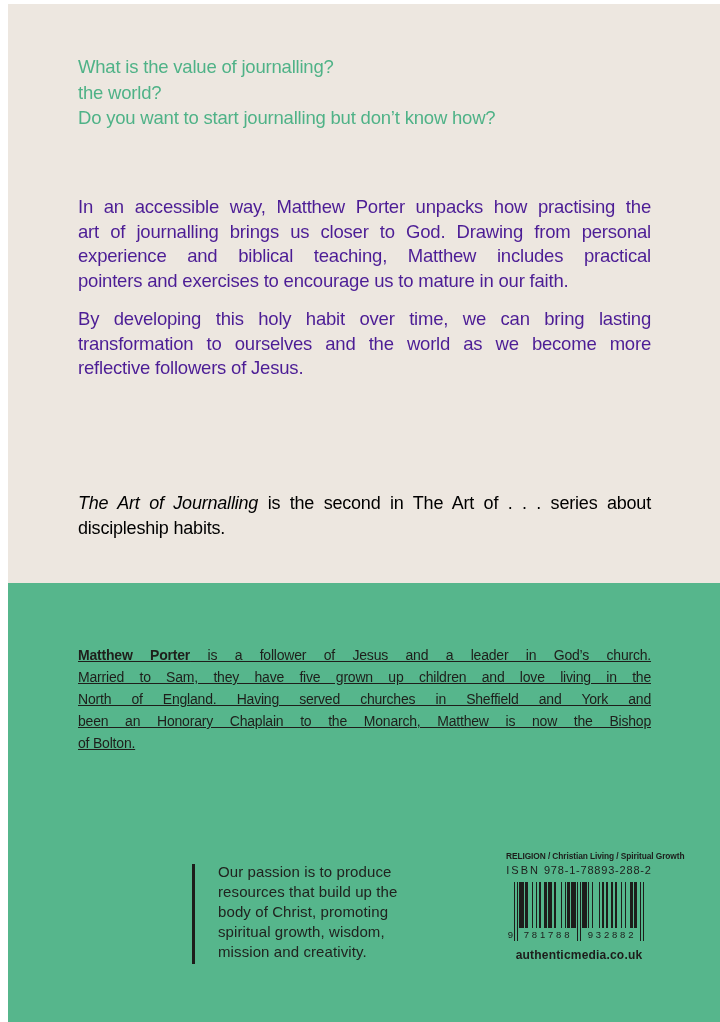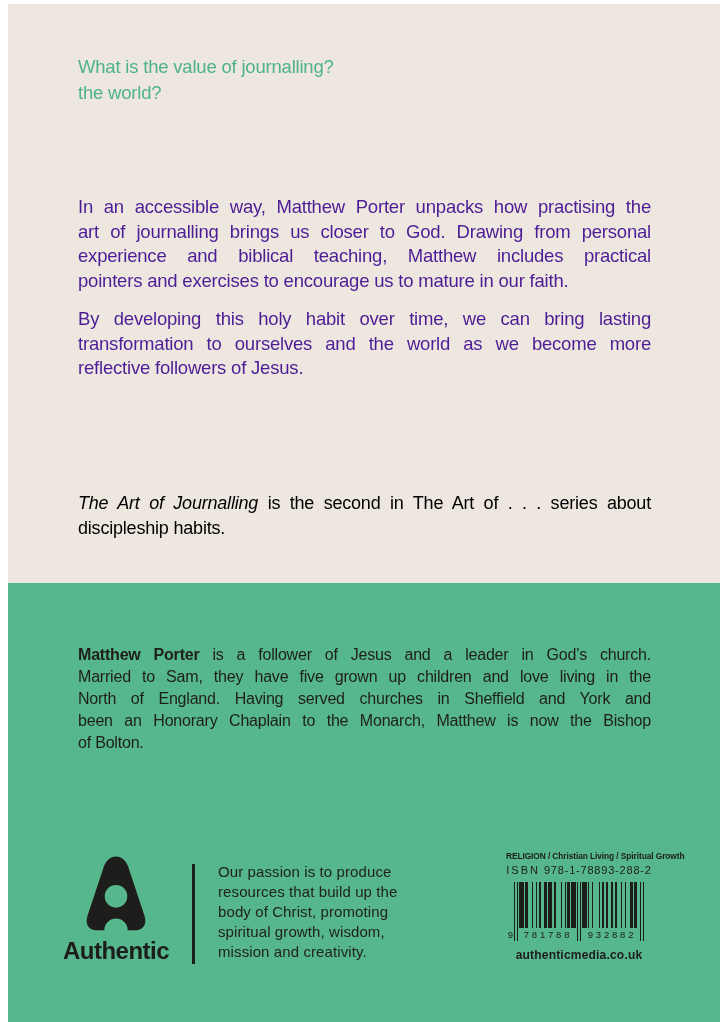--- a/index.html
+++ b/index.html
@@ -29,22 +29,22 @@
     color:#4c1d95;letter-spacing:-0.2px;
   }
   .para+.para{margin-top:14px;}
   .series{
     left:70px;top:487px;width:573px;
     font-size:18px;line-height:24.5px;
     color:#000000;letter-spacing:-0.2px;
   }
   .bio{
     left:70px;top:640px;width:573px;
-    font-size:16px;line-height:22px;
-    color:#1E1F1B;letter-spacing:-0.2px;
+    font-size:14px;line-height:22px;
+    color:#1E1F1B;letter-spacing:-0.2px;text-decoration:underline;
   }
   .bio b,.intro b{font-weight:700;}
 
   .pub-logo{left:46px;top:849px;width:124px;text-align:center;color:#1D1D1B;}
   .pub-logo svg{display:block;margin:0 auto;}
   .logo-word{
     font-size:24px;font-weight:700;letter-spacing:-0.5px;
     margin-top:2px;color:#1D1D1B;white-space:nowrap;
   }
   .divider{left:184px;top:860px;width:2.5px;height:100px;background:#1D1D1B;}
@@ -77,20 +77,21 @@
 
 <div class="page">
   <div class="cover">
 
     <div class="sec-cream"></div>
     <div class="sec-green"></div>
 
     <div class="block questions">
         <div class="tline">What is the value of journalling?</div>
         <div class="tline">the world?</div>
+        <div class="tline">Do you want to start journalling but don’t know how?</div>
       </div>
 
     <div class="block intro">
       <div class="para">
           <div class="tline jfull">In an accessible way, Matthew Porter unpacks how practising the</div>
           <div class="tline jfull">art of journalling brings us closer to God. Drawing from personal</div>
           <div class="tline jfull">experience and biblical teaching, Matthew includes practical</div>
           <div class="tline">pointers and exercises to encourage us to mature in our faith.</div>
         </div>
       <div class="para">
@@ -106,43 +107,20 @@
       </div>
 
     <div class="block bio">
         <div class="tline jfull"><b>Matthew Porter</b> is a follower of Jesus and a leader in God’s church.</div>
         <div class="tline jfull">Married to Sam, they have five grown up children and love living in the</div>
         <div class="tline jfull">North of England. Having served churches in Sheffield and York and</div>
         <div class="tline jfull">been an Honorary Chaplain to the Monarch, Matthew is now the Bishop</div>
         <div class="tline">of Bolton.</div>
       </div>
 
-    <div class="block pub-logo">
-      <span>
-        <svg width="78" height="82" viewBox="0 0 100 100" aria-hidden="true">
-          <path fill="#1D1D1B" fill-rule="evenodd" d="
-            M 50 2
-            C 42.5 2 37 7.5 34 16
-            L 13.5 78
-            C 10 88.5 15 96.5 24.5 96.5
-            L 35 96.5
-            A 15 15 0 0 1 65 96.5
-            L 75.5 96.5
-            C 85 96.5 90 88.5 86.5 78
-            L 66 16
-            C 63 7.5 57.5 2 50 2
-            Z
-            M 50 38.5
-            A 14.5 14.5 0 1 0 50 67.5
-            A 14.5 14.5 0 1 0 50 38.5
-            Z"></path>
-        </svg>
-      </span>
-      <div class="logo-word">Authentic</div>
-    </div>
 
     <div class="block divider"></div>
 
     <div class="block mission">
         <div class="tline">Our passion is to produce</div>
         <div class="tline">resources that build up the</div>
         <div class="tline">body of Christ, promoting</div>
         <div class="tline">spiritual growth, wisdom,</div>
         <div class="tline">mission and creativity.</div>
       </div>

